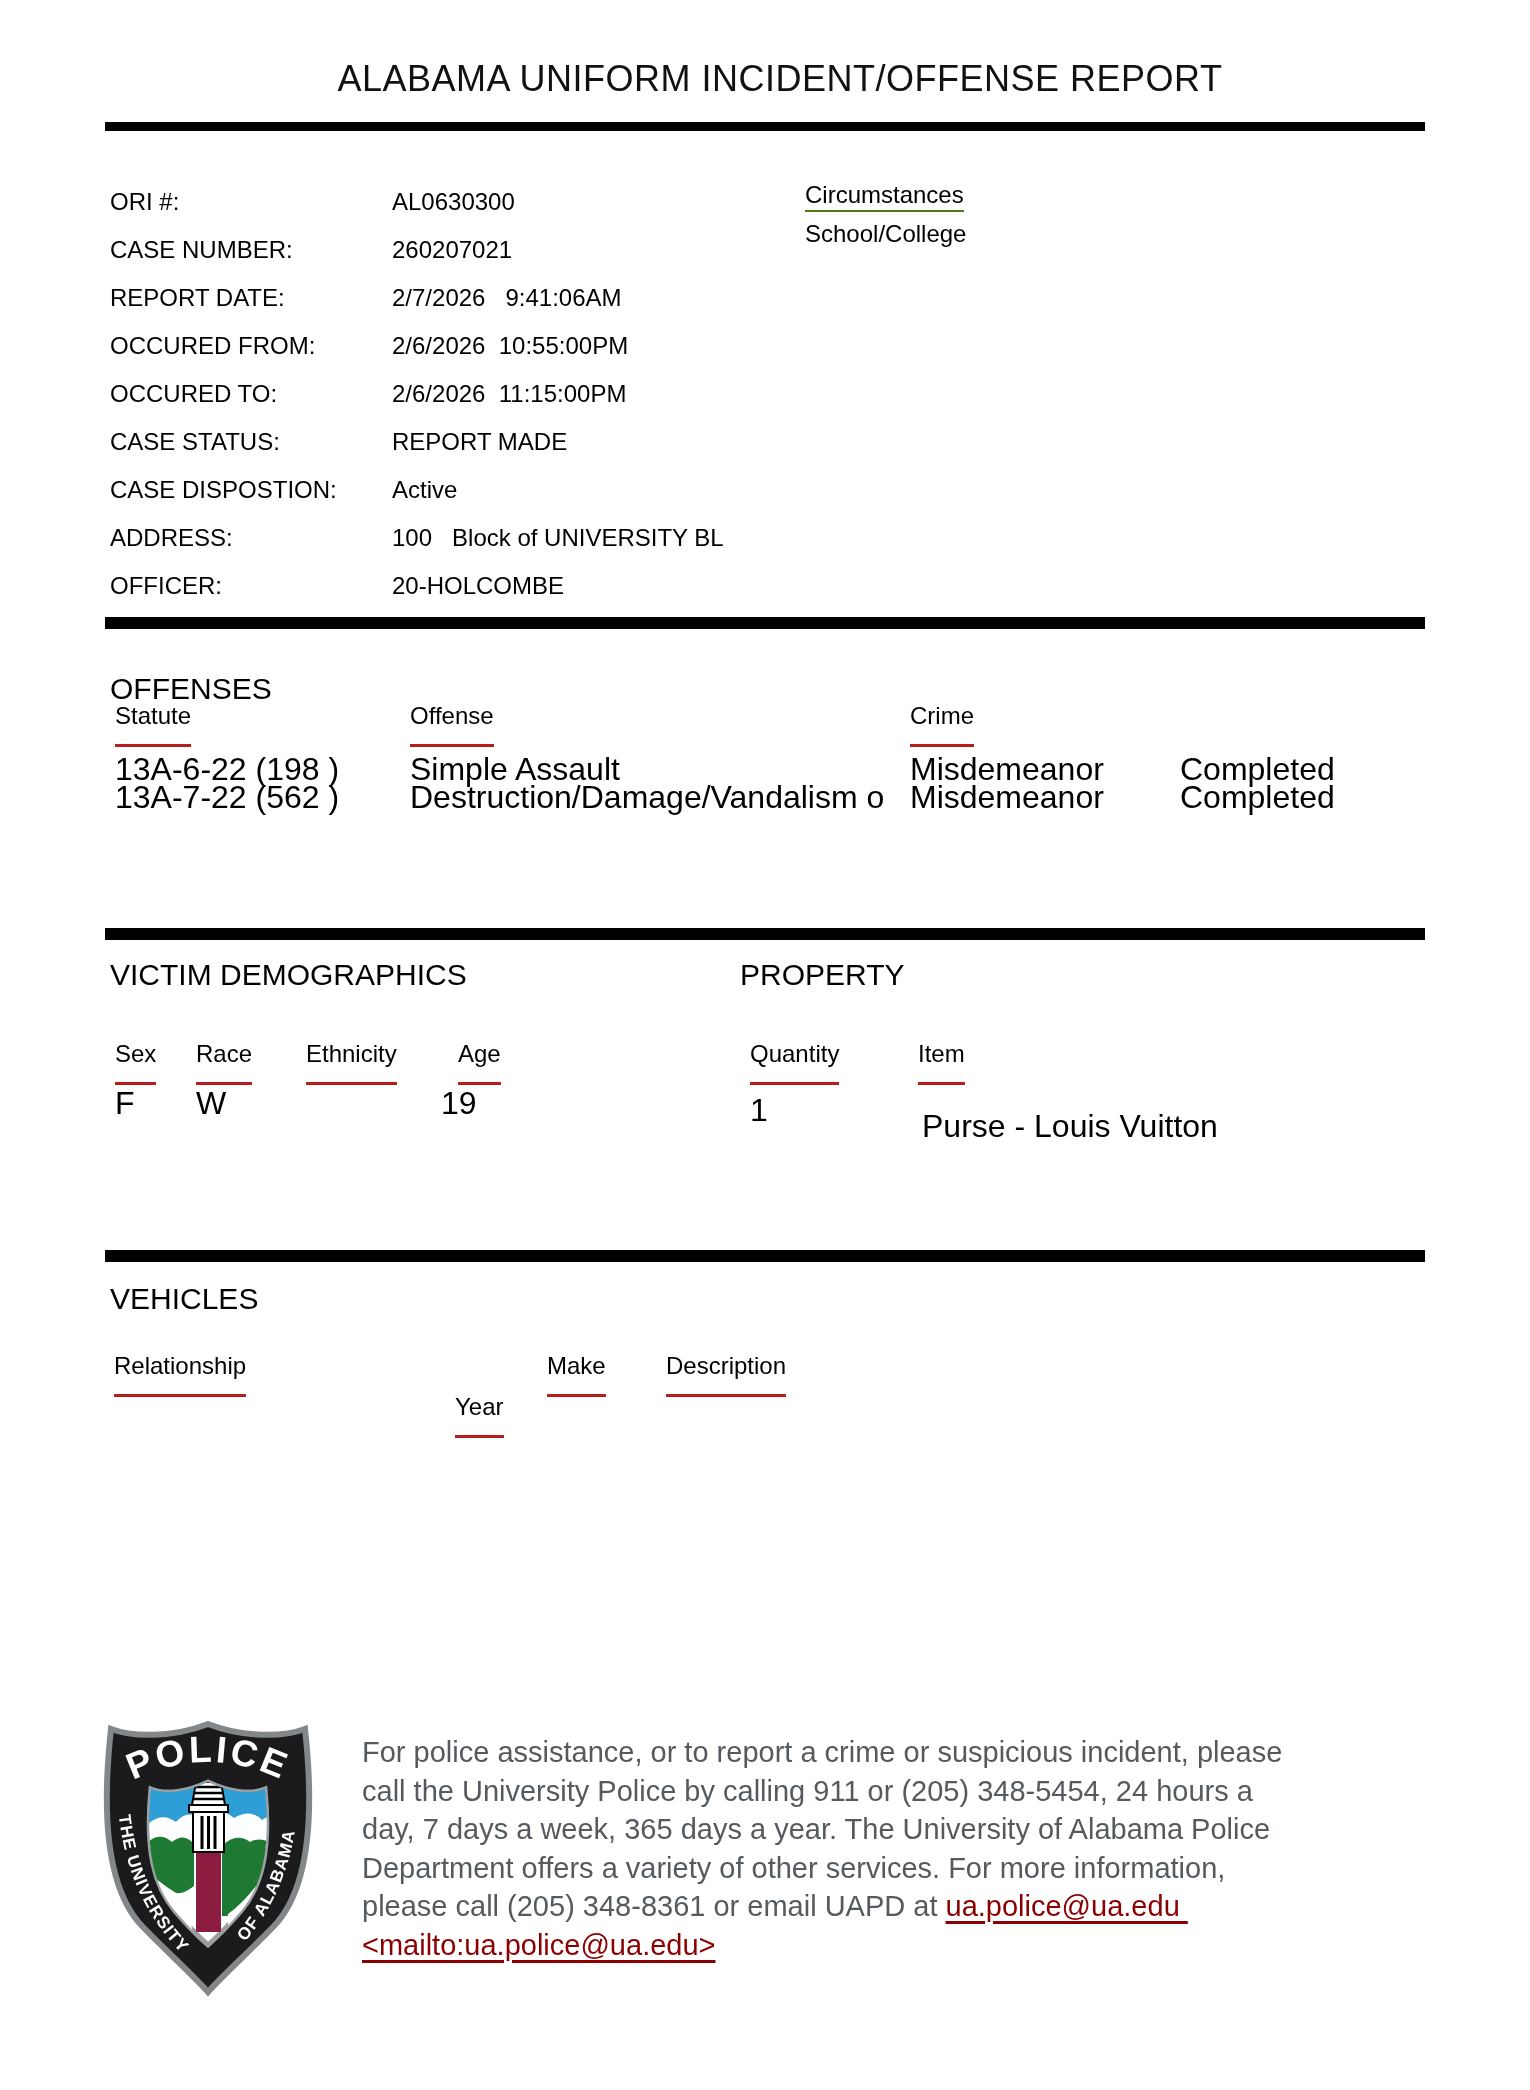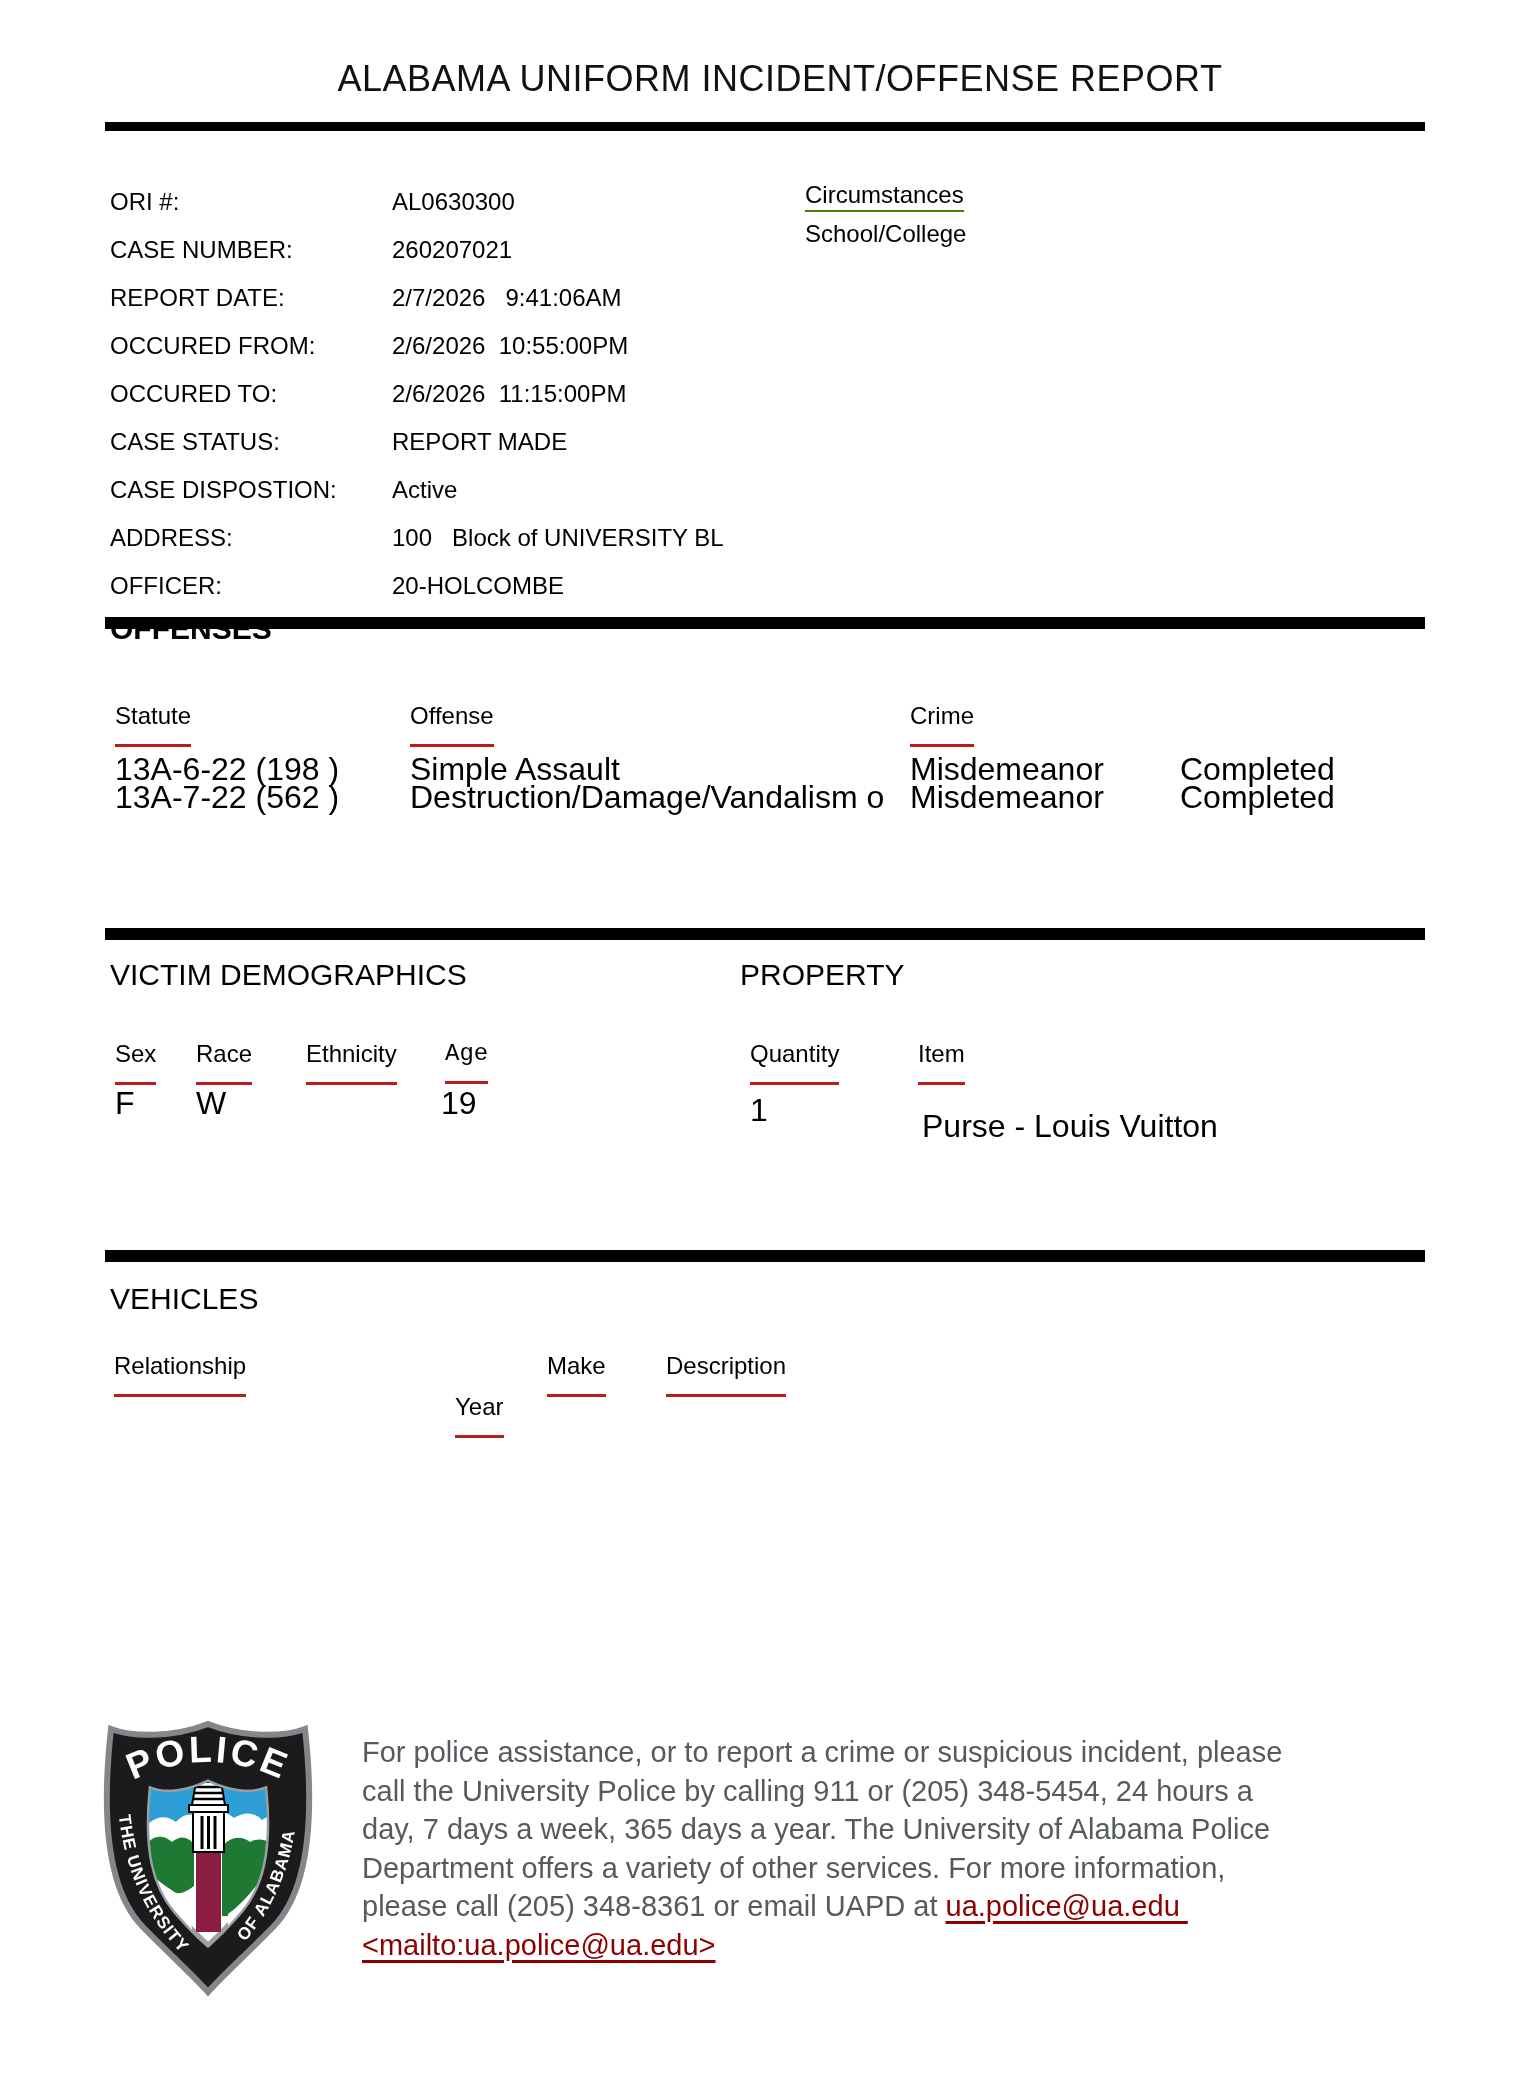--- a/index.html
+++ b/index.html
@@ -103,42 +103,42 @@
     </div>
   </div>
 
   <div class="circumstances">
     <div><span class="circ-heading">Circumstances</span></div>
     <div class="circ-value">School/College</div>
   </div>
 
   <div class="rule rule2"></div>
 
-  <div class="section-heading" style="left:110px; top:612px;font-weight:bold;">OFFENSES</div>
+  <div class="section-heading" style="left:110px; top:672px;">OFFENSES</div>
   <div class="colhead" style="left:115px; top:702px;"><span>Statute</span></div>
   <div class="colhead" style="left:410px; top:702px;"><span>Offense</span></div>
   <div class="colhead" style="left:910px; top:702px;"><span>Crime</span></div>
 
   <div class="cell" style="left:115px; top:751px;">13A-6-22 (198 )</div>
   <div class="cell" style="left:410px; top:751px;">Simple Assault</div>
   <div class="cell" style="left:910px; top:751px;">Misdemeanor</div>
   <div class="cell" style="left:1180px; top:751px;">Completed</div>
 
   <div class="cell" style="left:115px; top:779px;">13A-7-22 (562 )</div>
   <div class="cell" style="left:410px; top:779px;">Destruction/Damage/Vandalism o</div>
   <div class="cell" style="left:910px; top:779px;">Misdemeanor</div>
   <div class="cell" style="left:1180px; top:779px;">Completed</div>
 
   <div class="rule rule3"></div>
 
   <div class="section-heading" style="left:110px; top:958px;">VICTIM DEMOGRAPHICS</div>
   <div class="colhead" style="left:115px; top:1040px;"><span>Sex</span></div>
   <div class="colhead" style="left:196px; top:1040px;"><span>Race</span></div>
   <div class="colhead" style="left:306px; top:1040px;"><span>Ethnicity</span></div>
-  <div class="colhead" style="left:445px; top:1040px;font-family:Liberation Mono, monospace;"><span>Age</span></div>
+  <div class="colhead" style="left:458px; top:1040px;"><span>Age</span></div>
 
   <div class="cell" style="left:115px; top:1085px;">F</div>
   <div class="cell" style="left:196px; top:1085px;">W</div>
   <div class="cell" style="left:306px; top:1085px;"></div>
   <div class="cell" style="left:441px; top:1085px;">19</div>
 
   <div class="section-heading" style="left:740px; top:958px;">PROPERTY</div>
   <div class="colhead" style="left:750px; top:1040px;"><span>Quantity</span></div>
   <div class="colhead" style="left:918px; top:1040px;"><span>Item</span></div>
 

